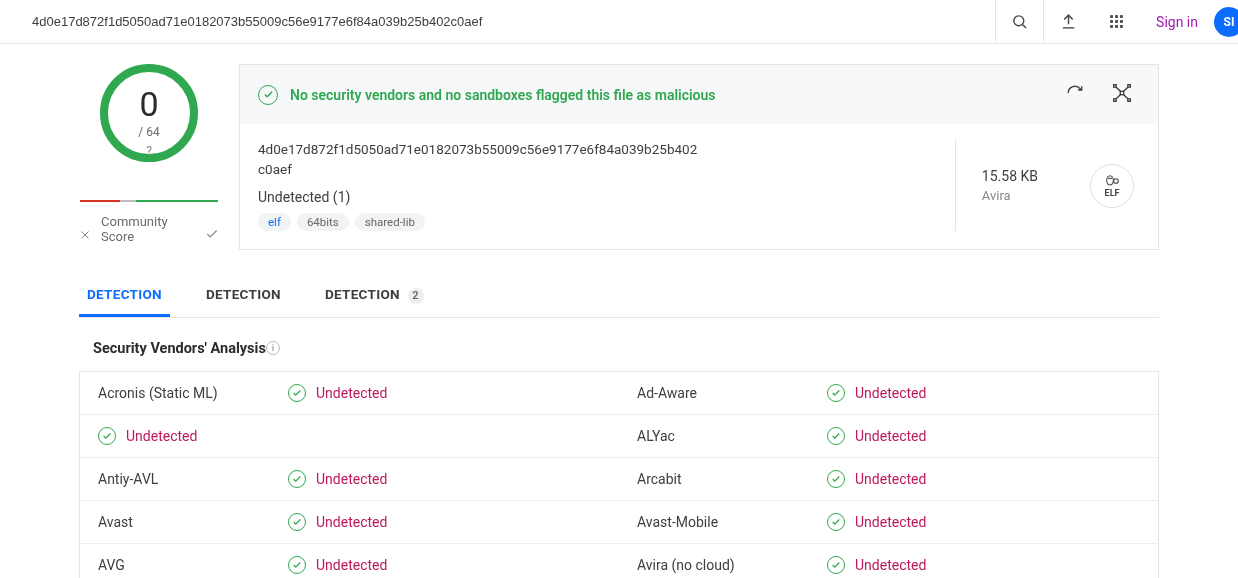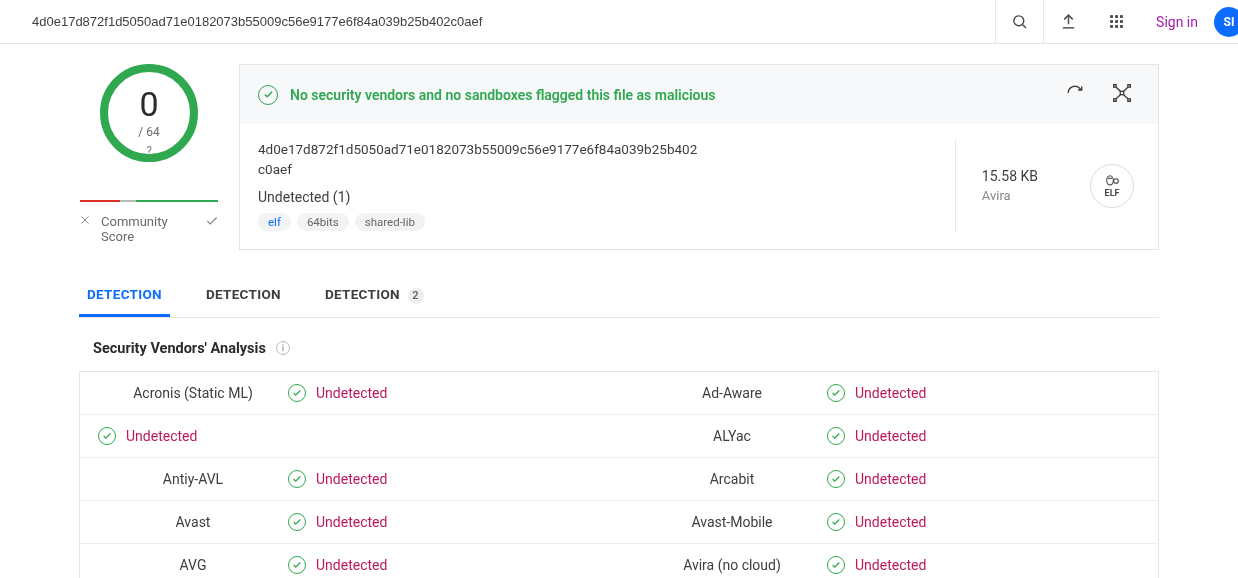--- a/index.html
+++ b/index.html
@@ -108,21 +108,21 @@
     .score-bar-green { flex: 1; height: 2px; background: #2fa84f; }
     .score-q {
       position: relative;
       color: #888;
       font-size: 12px;
       margin-top: -18px;
       margin-bottom: 6px;
     }
     .community-row {
       display: flex;
-      align-items: flex-start;
+      align-items: flex-end;
       gap: 10px;
       margin-top: 12px;
       color: #6a6a6a;
       font-size: 13px;
     }
     .community-row .xicon { color: #888; }
     .community-row .checkicon { color: #888; }
     .main-card {
       flex: 1;
       border: 1px solid #e5e5e5;
@@ -219,21 +219,20 @@
       display: inline-flex;
       align-items: center;
       justify-content: center;
       margin-left: 4px;
       vertical-align: middle;
       font-weight: 600;
     }
     .section-header {
       display: flex;
       align-items: center;
-      gap: 10px;
       padding: 4px 14px 14px 14px;
       font-size: 14.5px;
       font-weight: 700;
       color: #2b2b2b;
     }
     .info-icon {
       width: 14px;
       height: 14px;
       border: 1px solid #bbb;
       border-radius: 50%;
@@ -242,21 +241,20 @@
       justify-content: center;
       font-size: 9px;
       color: #aaa;
     }
     .vendors-table {
       border: 1px solid #e5e5e5;
     }
     .vendor-row {
       display: flex;
       border-bottom: 1px solid #eee;
-      text-align: center;
     }
     .vendor-cell {
       width: 50%;
       display: flex;
       align-items: center;
       padding: 12px 18px;
     }
     .vendor-name {
       width: 190px;
       font-size: 14px;

